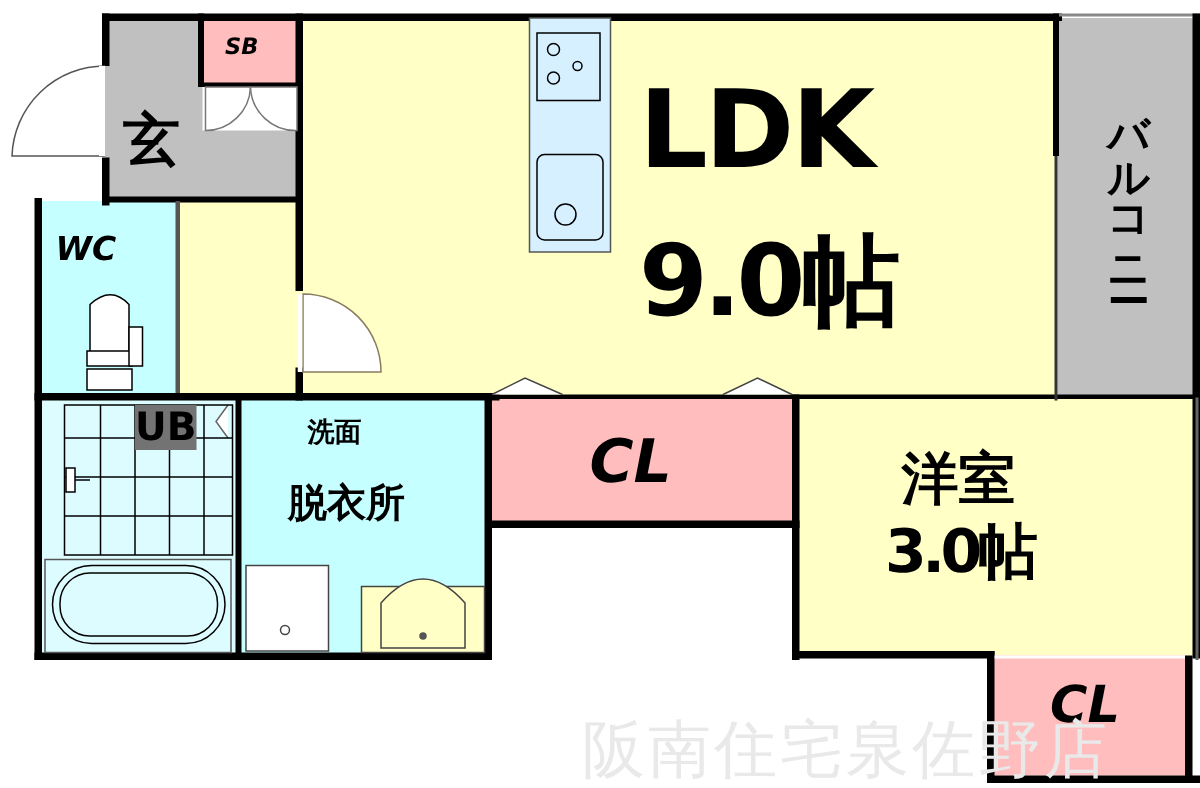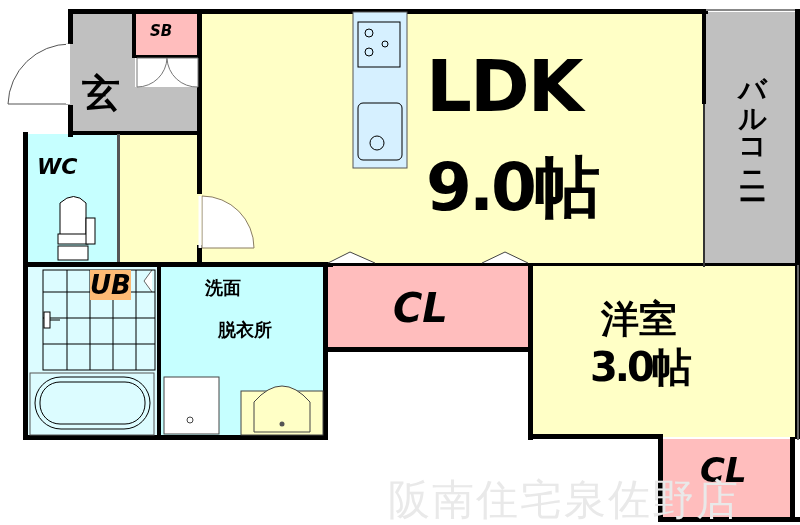--- a/index.html
+++ b/index.html
@@ -138,21 +138,21 @@
   <rect x="358" y="103" width="44" height="57" rx="5" fill="none" stroke="#000"></rect>
   <circle cx="377" cy="143" r="7" fill="none" stroke="#000"></circle>
 </svg>
 
 <span class="lbl" style="left:150px;top:22px;font-size:15px;font-style:italic;">SB</span>
 <span class="lbl" style="left:82px;top:68px;font-size:38px;">玄</span>
 <span class="lbl" style="left:426px;top:44px;font-size:72px;letter-spacing:-2px;">LDK</span>
 <span class="lbl" style="left:426px;top:128px;font-size:66px;letter-spacing:-3px;margin-top:15px;">9.0帖</span>
 <span class="lbl" style="left:733px;top:58px;font-size:28px;writing-mode:vertical-rl;">バルコニー</span>
 <span class="lbl" style="left:37px;top:154px;font-size:22px;font-style:italic;">WC</span>
-<span class="lbl" style="left:90px;top:270px;font-size:26px;font-style:italic;background:#fdba74;">UB</span>
+<span class="lbl" style="left:90px;top:270px;font-size:26px;background:#737373;">UB</span>
 <span class="lbl" style="left:205px;top:276px;font-size:18px;">洗面</span>
-<span class="lbl" style="left:218px;top:318px;font-size:18px;">脱衣所</span>
+<span class="lbl" style="left:192px;top:318px;font-size:26px;">脱衣所</span>
 <span class="lbl" style="left:393px;top:285px;font-size:40px;font-style:italic;">CL</span>
 <span class="lbl" style="left:601px;top:294px;font-size:38px;">洋室</span>
 <span class="lbl" style="left:590px;top:340px;font-size:40px;letter-spacing:-3px;">3.0帖</span>
 <span class="lbl" style="left:700px;top:450px;font-size:34px;font-style:italic;">CL</span>
 
 <span class="watermark" style="left:388px;top:472px;">阪南住宅泉佐野店</span>
 
 </body></html>

